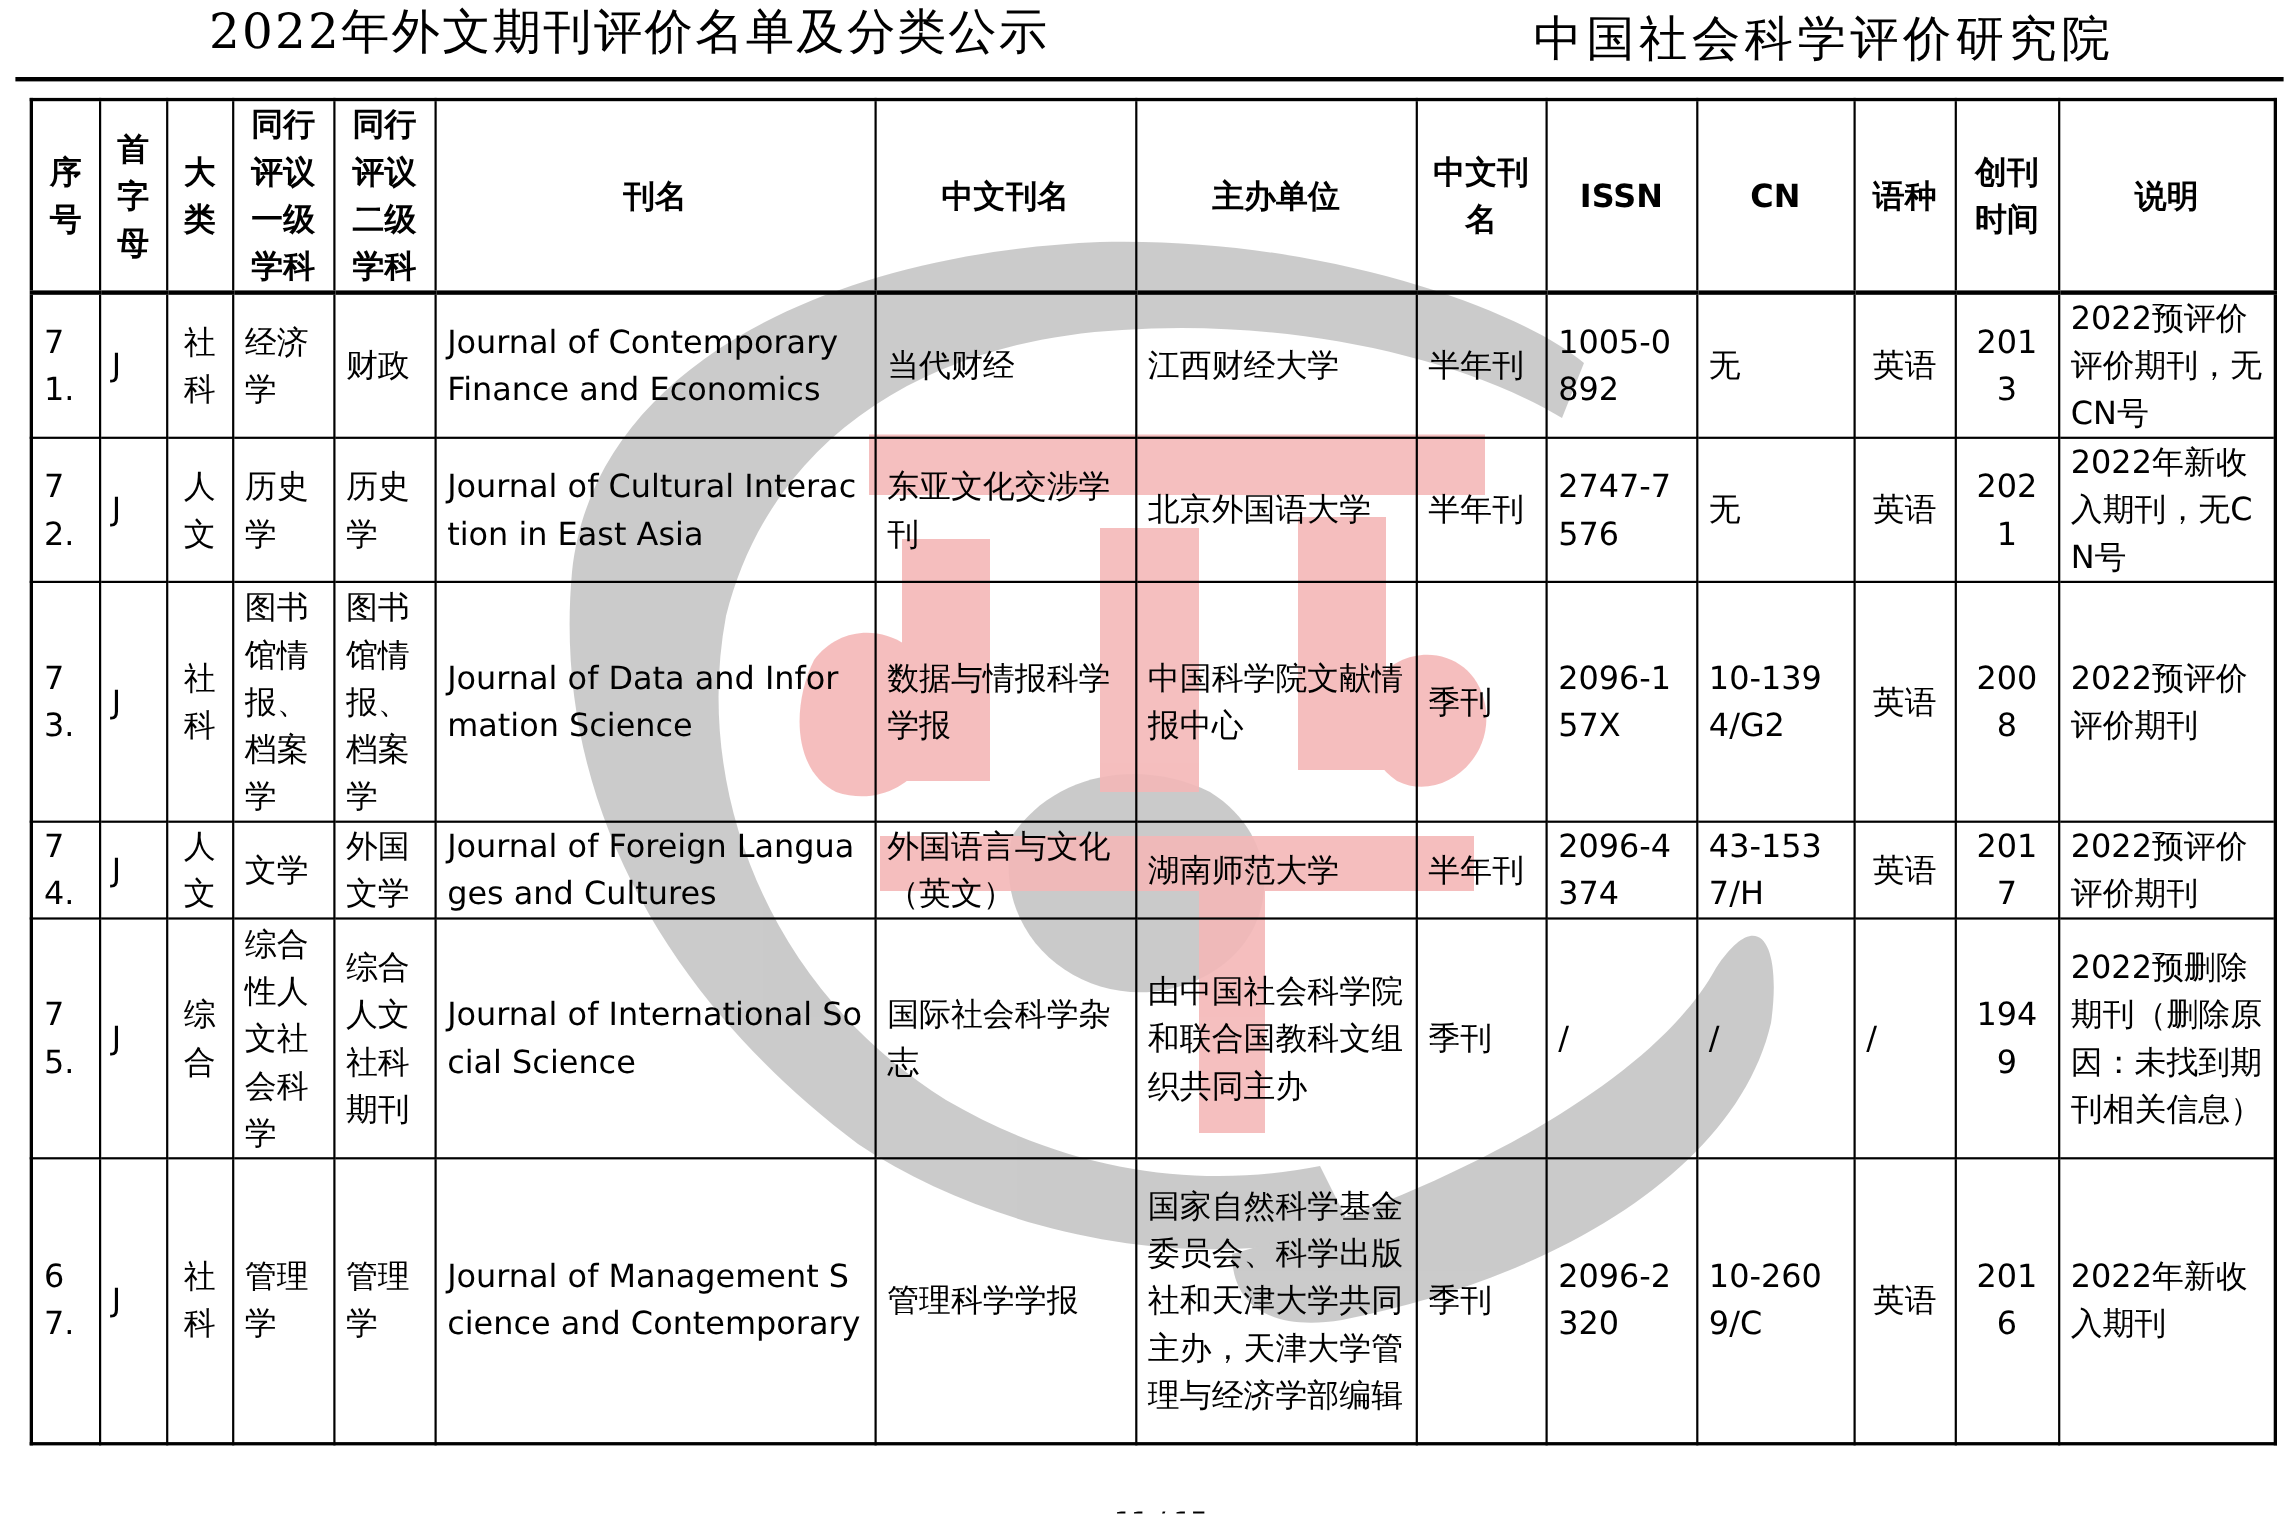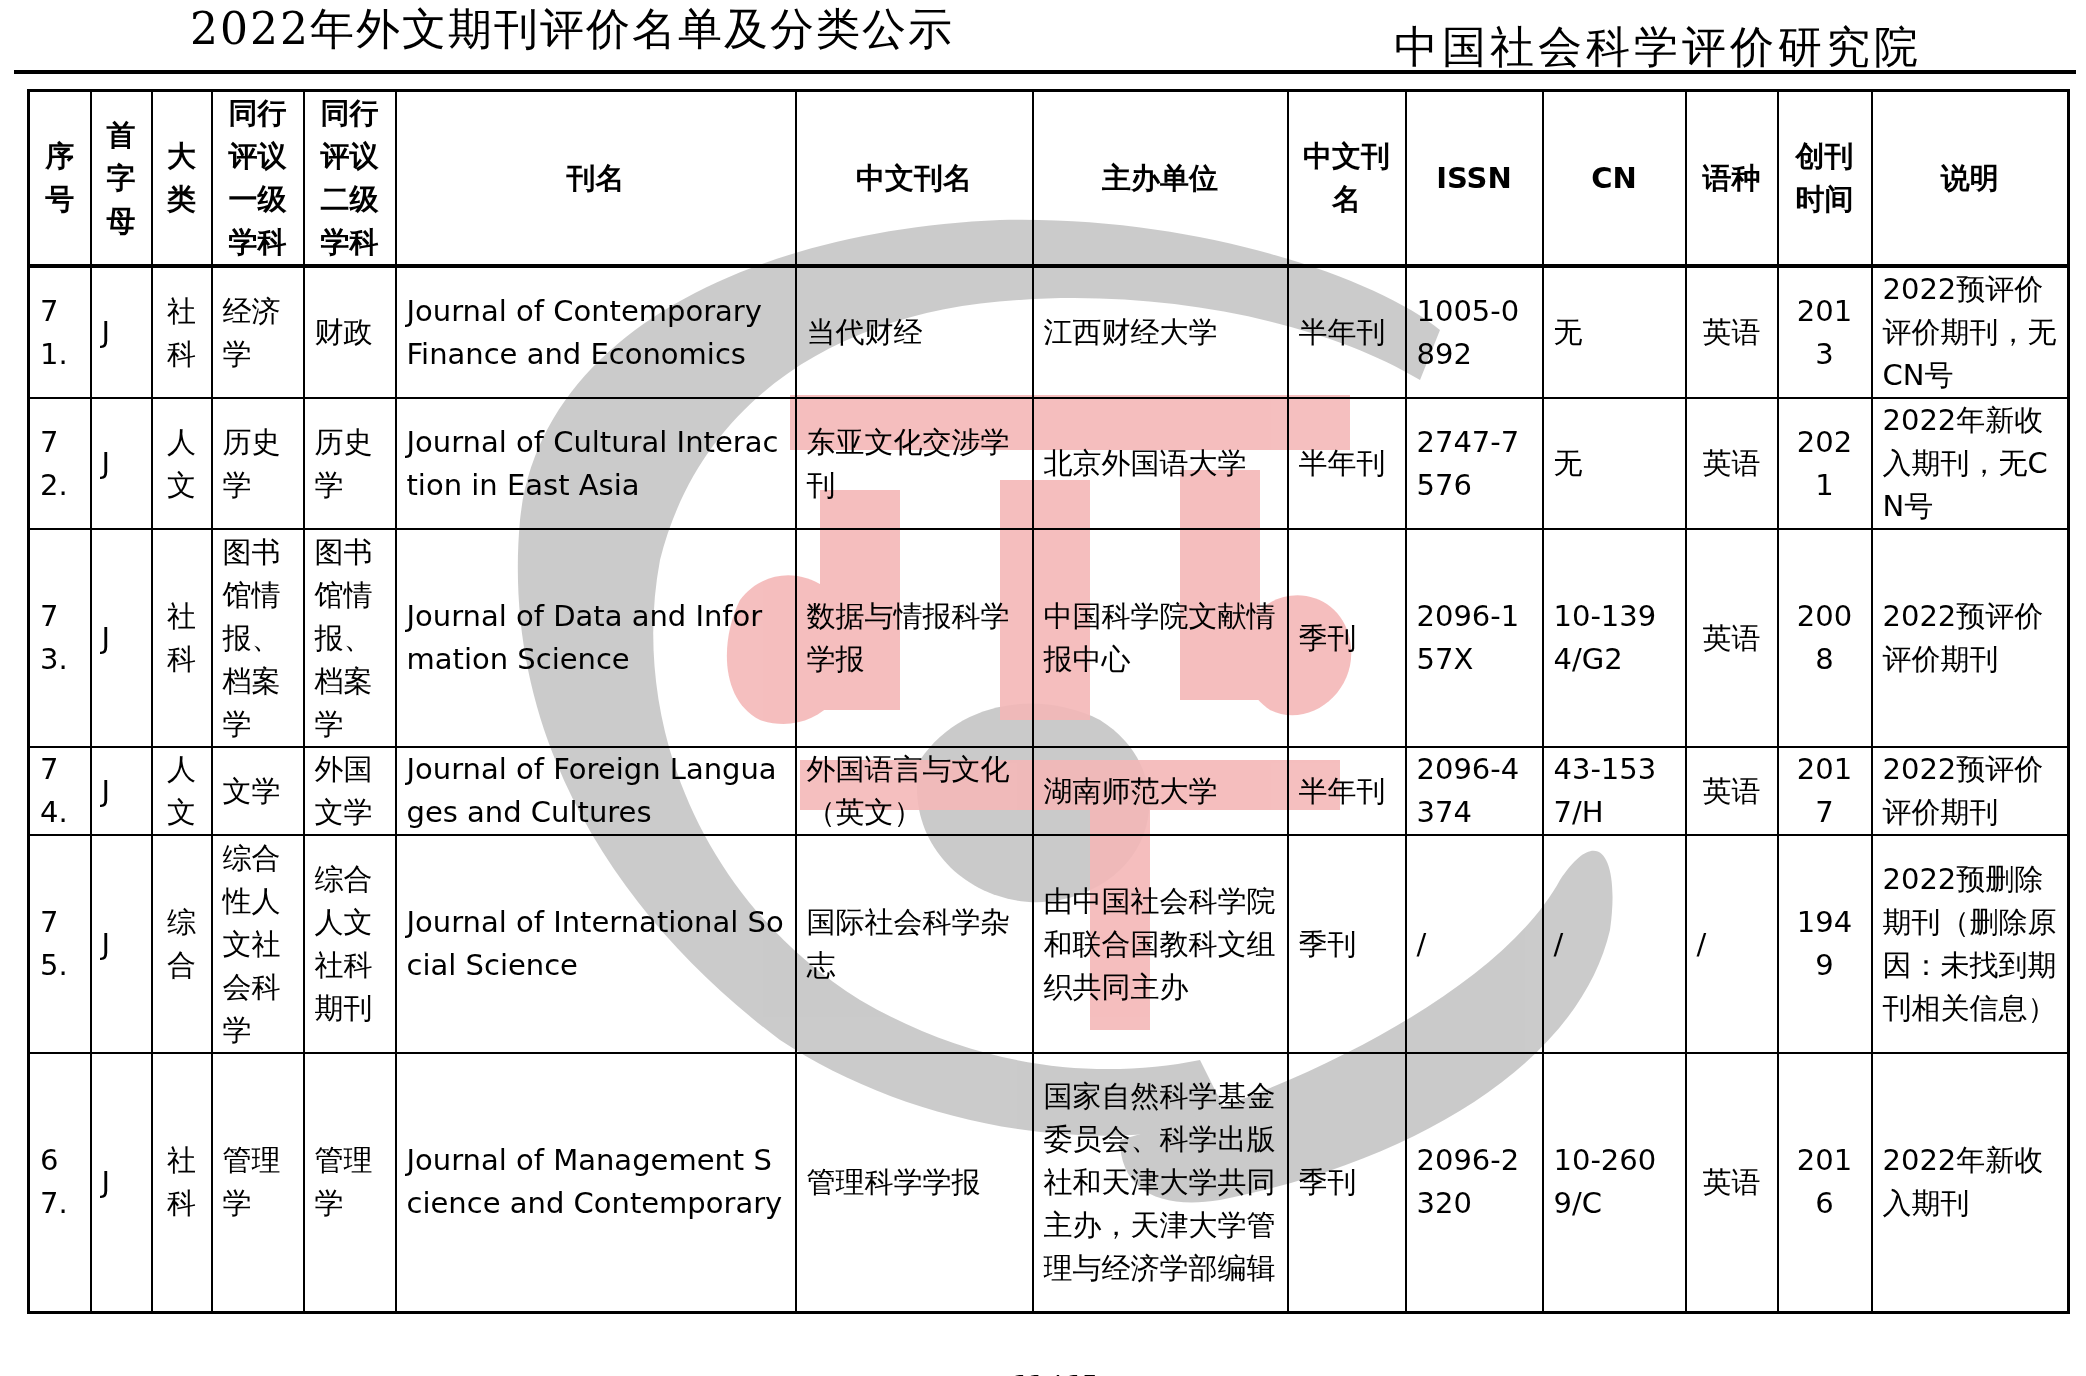--- a/index.html
+++ b/index.html
@@ -1,20 +1,20 @@
 <!DOCTYPE html>
 <html><head>
 <meta charset="utf-8">
 <style>
   html, body { margin:0; padding:0; background:#ffffff; }
   body { width:2086px; height:1376px; position:relative; overflow:hidden;
          font-family: "DejaVu Sans", "Liberation Sans", sans-serif; color:#000; }
   .hdr-title { position:absolute; left:190px; top:0; font-size:44px;
                font-family: "DejaVu Serif", "Liberation Serif", serif; letter-spacing:2px; }
-  .hdr-org { position:absolute; left:1394px; top:18px; font-size:44px;
+  .hdr-org { position:absolute; left:1394px; top:6px; font-size:44px;
              font-family: Liberation Sans, sans-serif; letter-spacing:4px; }
   .hdr-rule { position:absolute; left:14px; width:2062px; top:70px; height:4px; background:#000; }
 
   .watermark { position:absolute; left:0; top:0; width:2086px; height:1376px; pointer-events:none; }
 
   table.grid { position:absolute; left:27px; top:89px; border-collapse:collapse; table-layout:fixed;
                width:2040px; }
   table.grid td, table.grid th { border:2px solid #000; padding:0 10px; vertical-align:middle;
                font-size:29px; line-height:43px; font-weight:normal; word-break:break-all; }
   table.grid { border:3px solid #000; }

